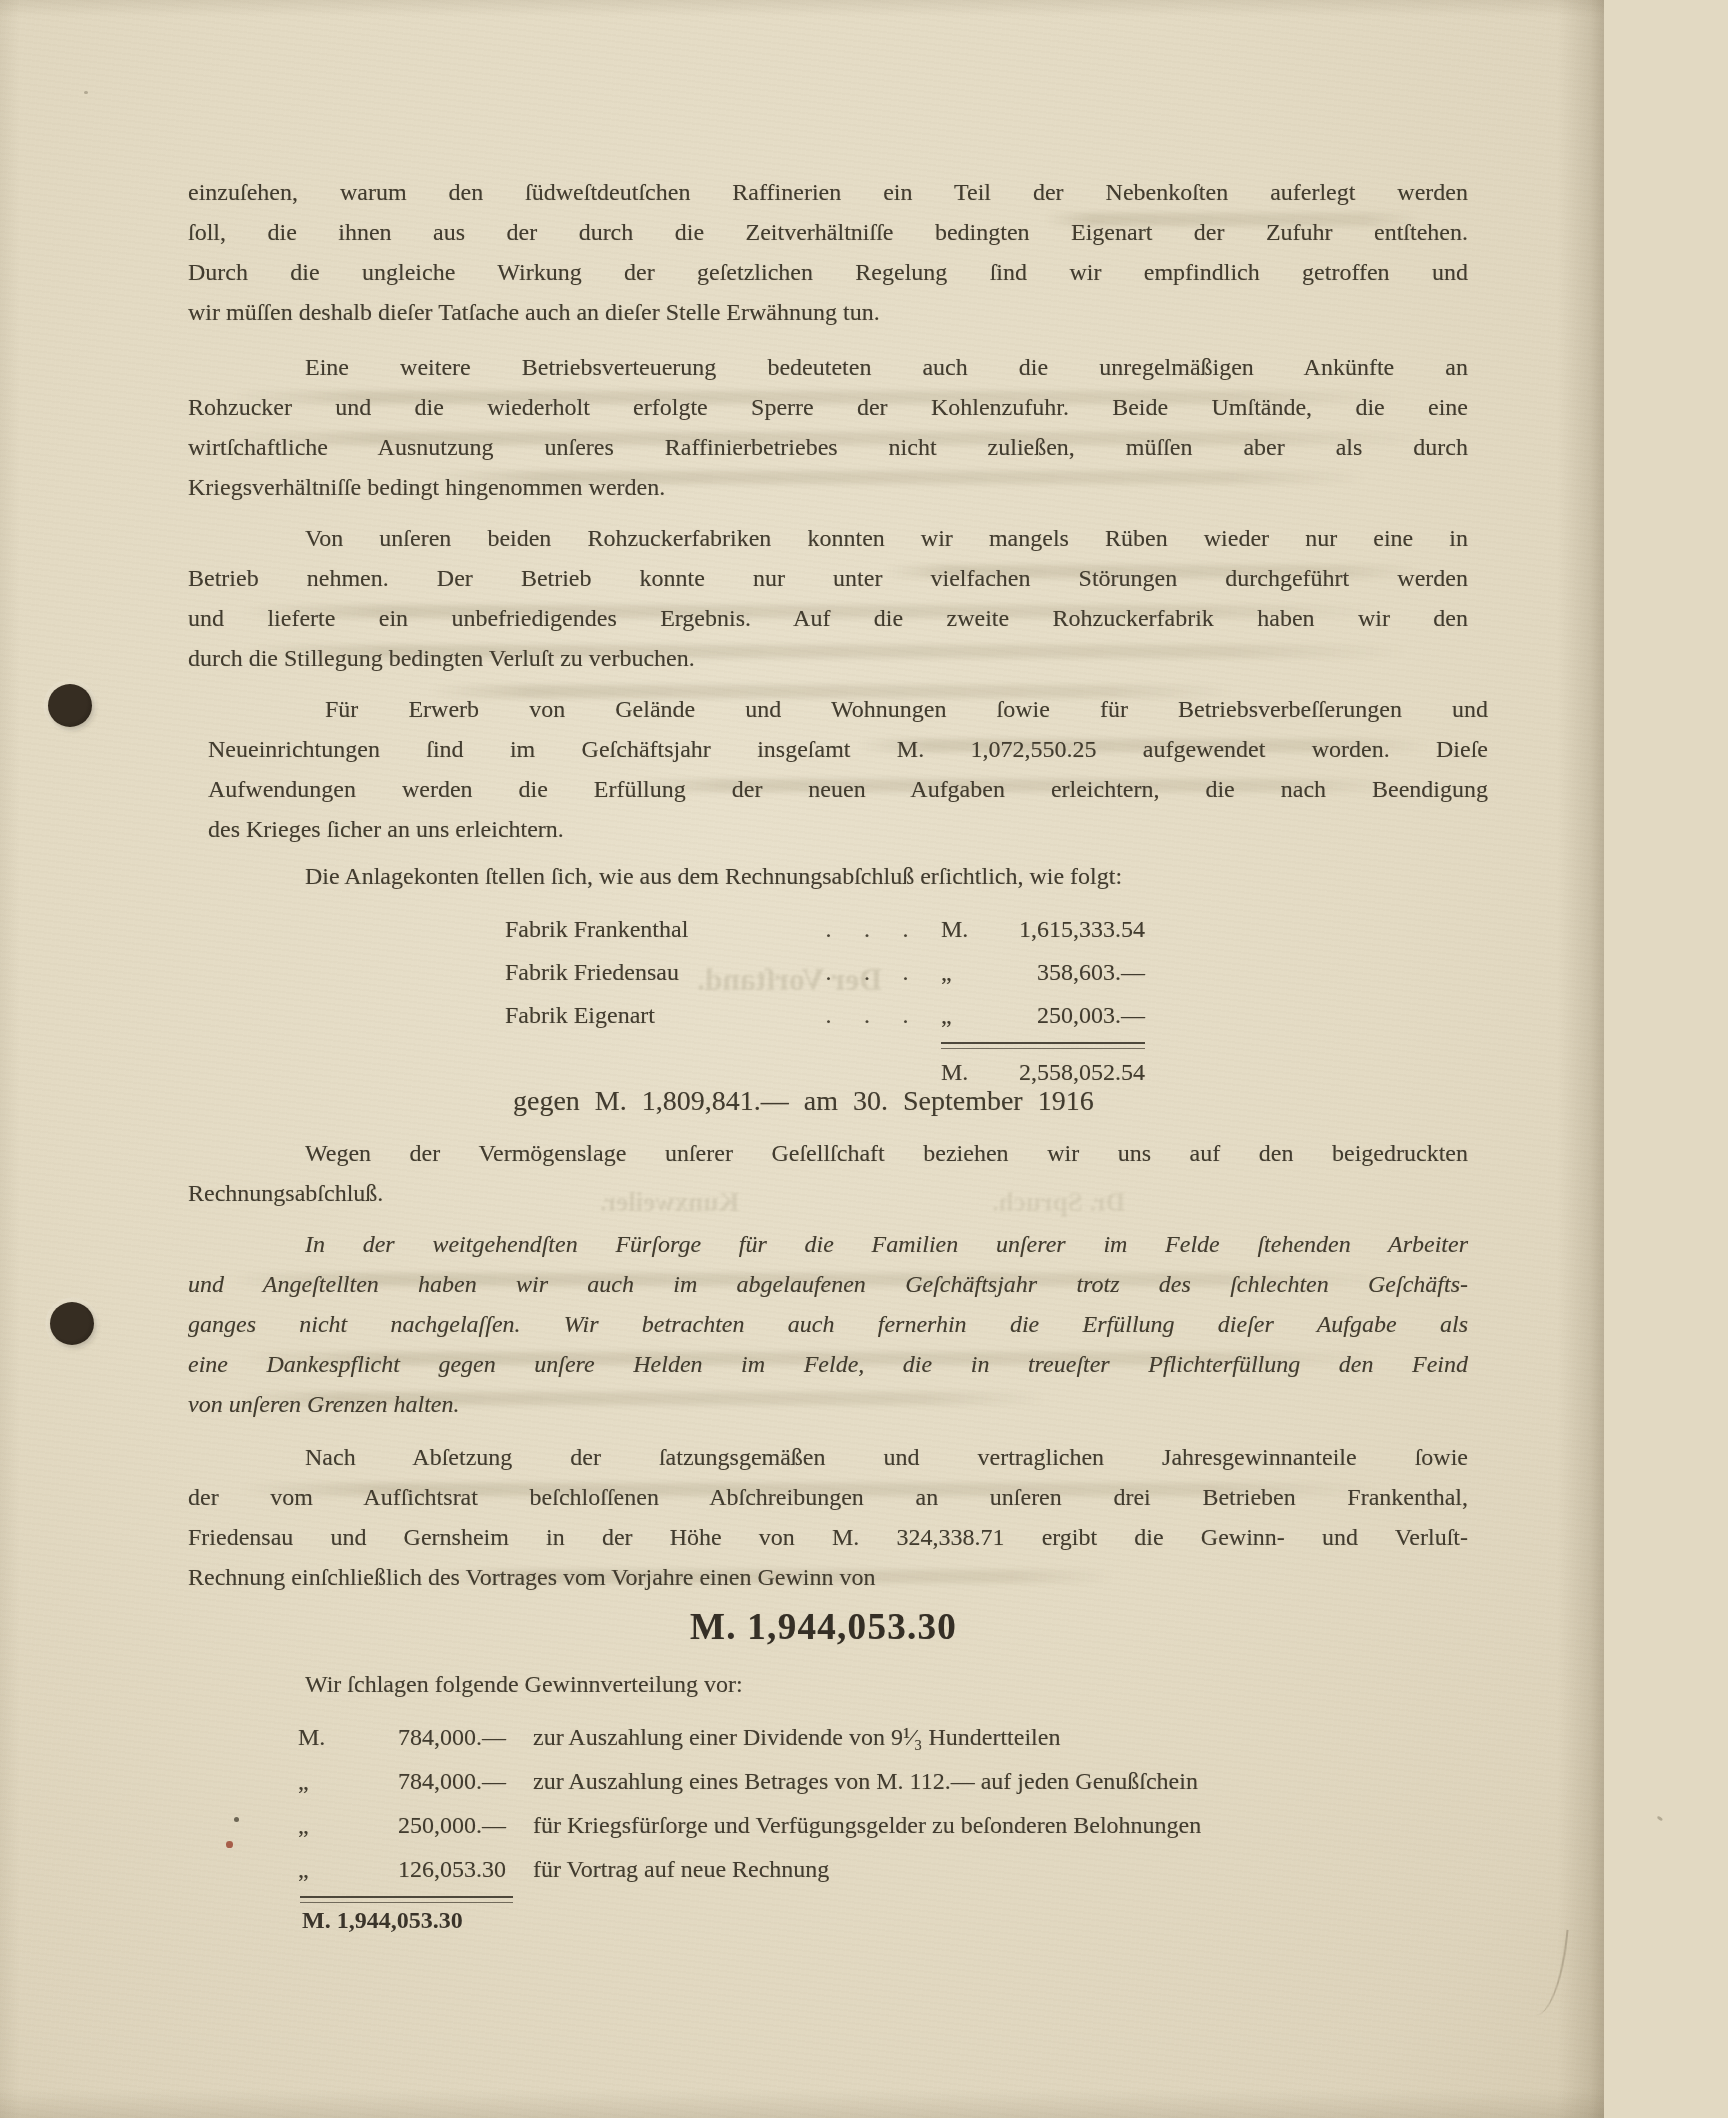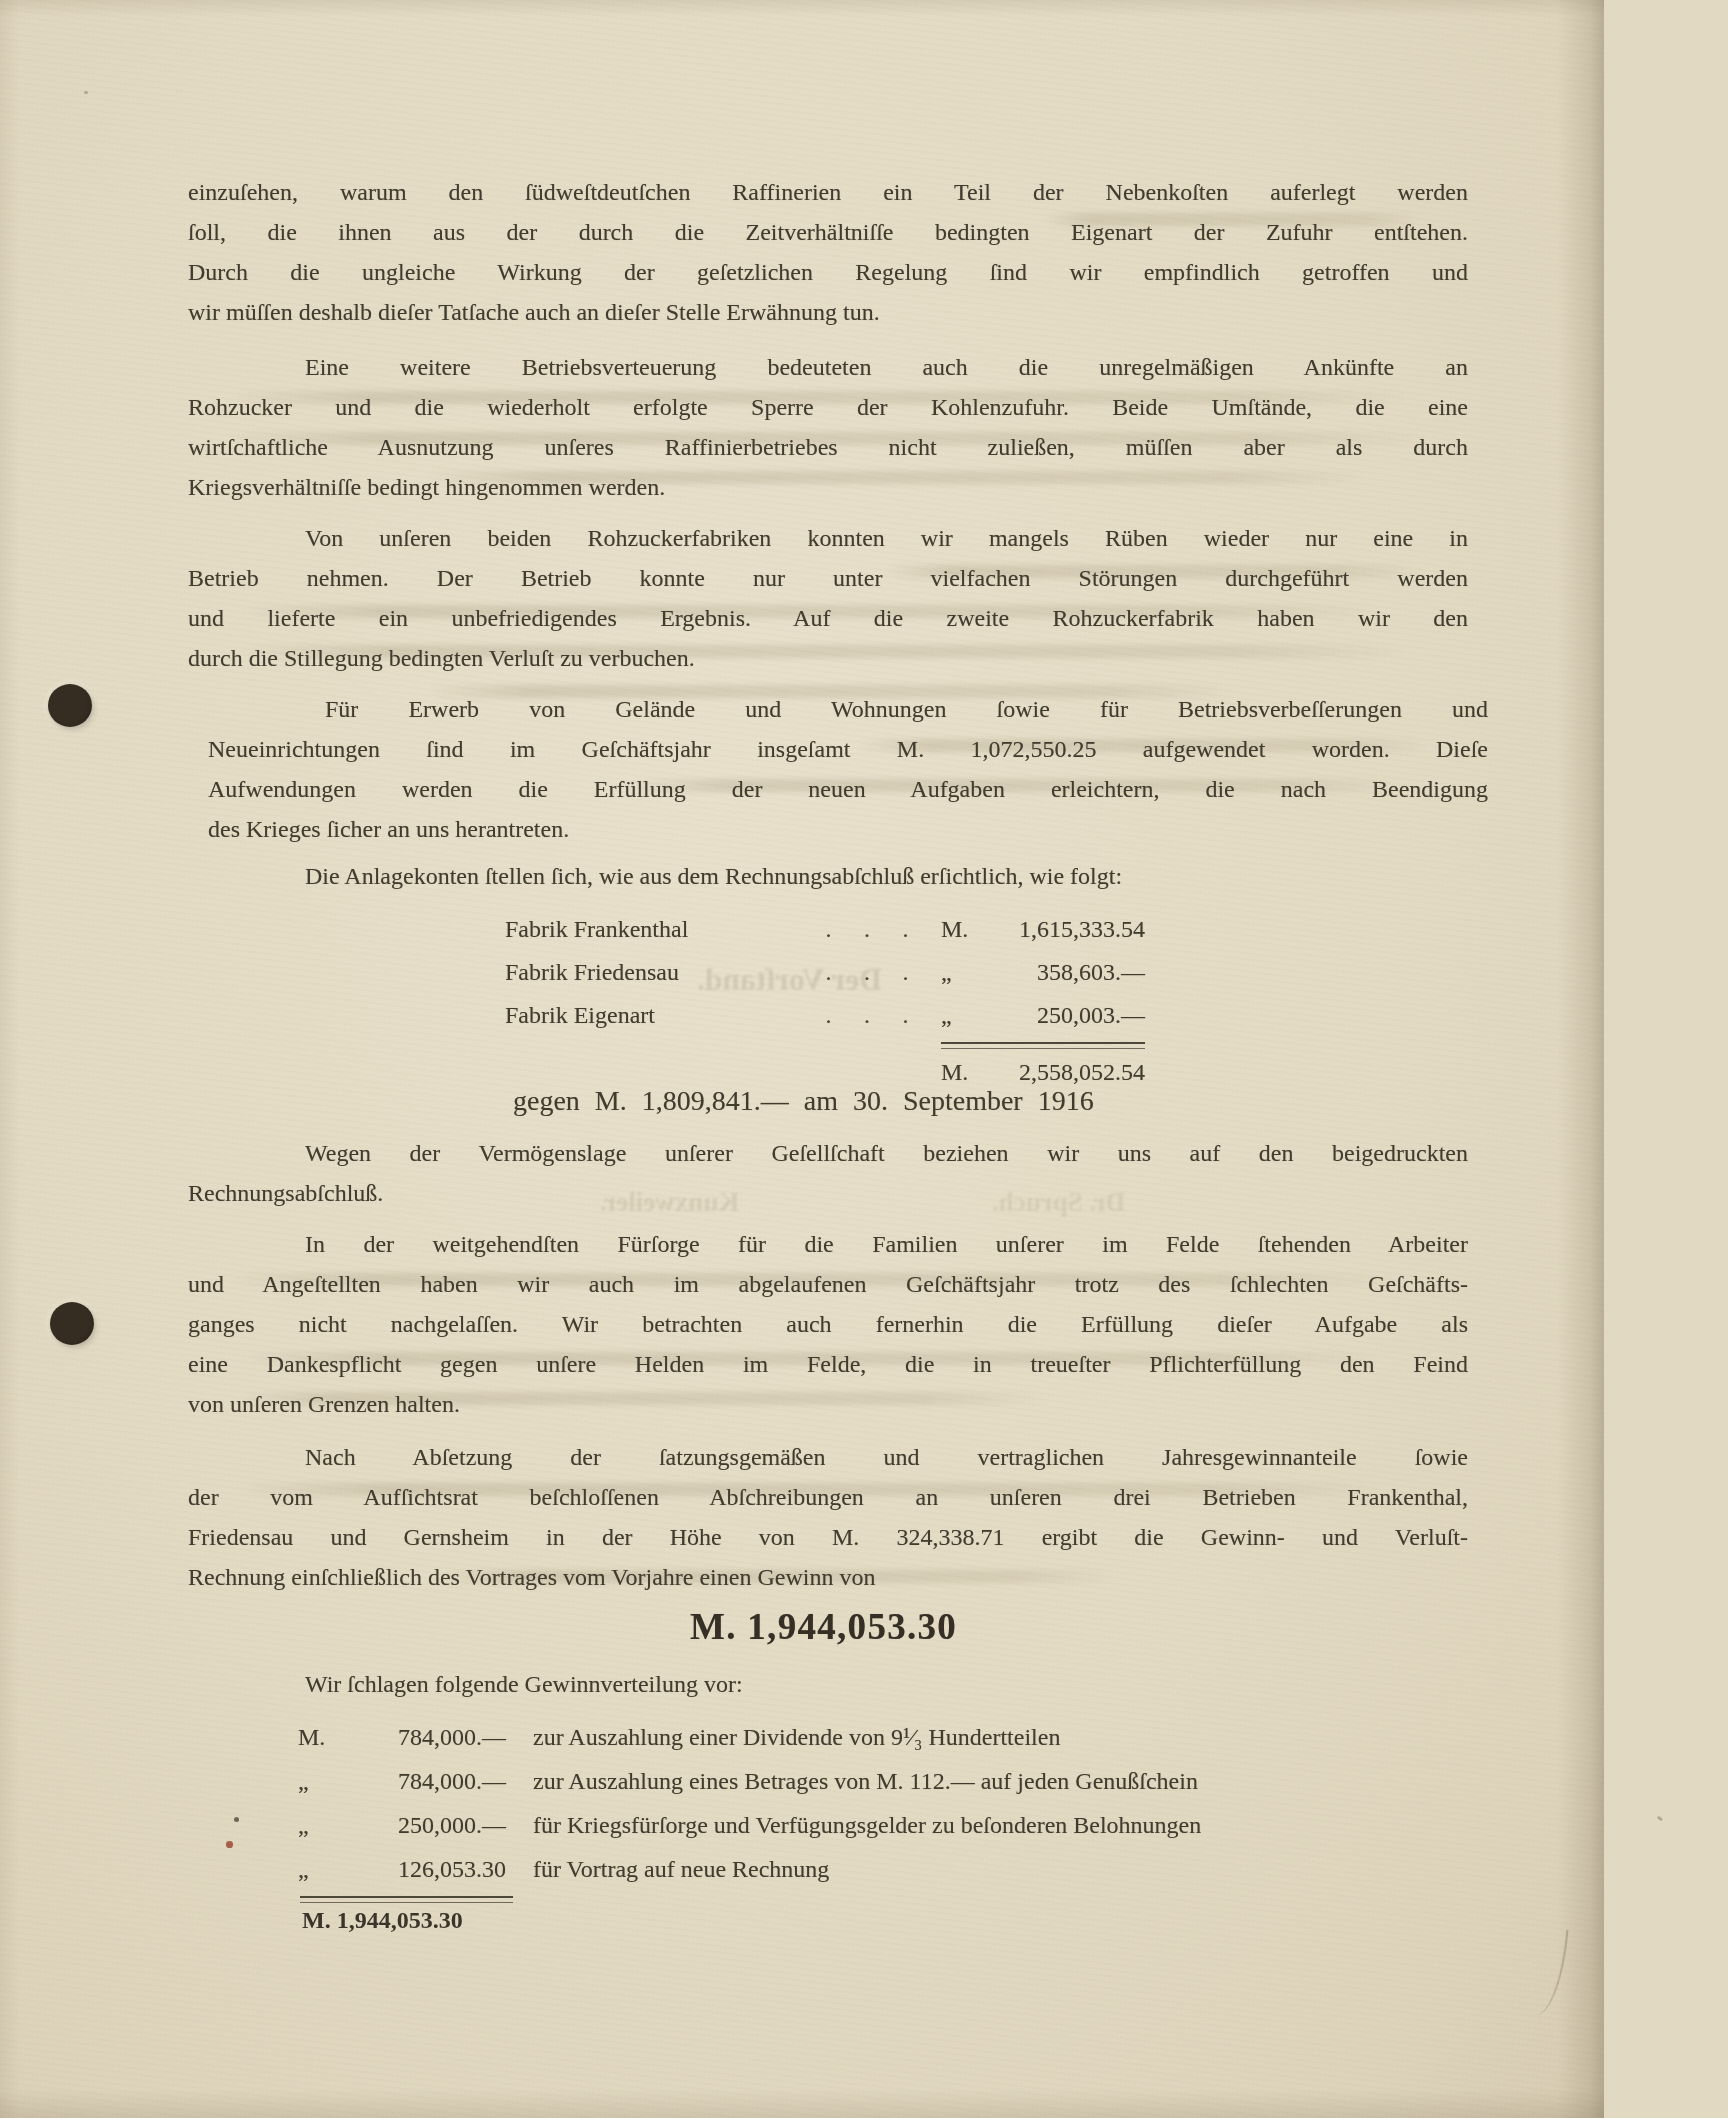--- a/index.html
+++ b/index.html
@@ -131,21 +131,21 @@
     <div class="jline indent">Von unſeren beiden Rohzuckerfabriken konnten wir mangels Rüben wieder nur eine in</div>
     <div class="jline">Betrieb nehmen.  Der Betrieb konnte nur unter vielfachen Störungen durchgeführt werden</div>
     <div class="jline">und lieferte ein unbefriedigendes Ergebnis.  Auf die zweite Rohzuckerfabrik haben wir den</div>
     <div class="lastline">durch die Stillegung bedingten Verluſt zu verbuchen.</div>
   </div>
 
   <div class="para" style="top:689px;margin-left:20px;">
     <div class="jline indent">Für Erwerb von Gelände und Wohnungen ſowie für Betriebsverbeſſerungen und</div>
     <div class="jline">Neueinrichtungen ſind im Geſchäftsjahr insgeſamt M. 1,072,550.25 aufgewendet worden.  Dieſe</div>
     <div class="jline">Aufwendungen werden die Erfüllung der neuen Aufgaben erleichtern, die nach Beendigung</div>
-    <div class="lastline">des Krieges ſicher an uns herantreten.</div>
+    <div class="lastline">des Krieges ſicher an uns erleichtern.</div>
   </div>
 
   <div class="para" style="top:856px;">
     <div class="lastline indent">Die Anlagekonten ſtellen ſich, wie aus dem Rechnungsabſchluß erſichtlich, wie folgt:</div>
   </div>
 
   <div class="acct">
     <div class="arow">
       <span class="albl">Fabrik Frankenthal</span>
       <span class="aldr">
@@ -185,21 +185,21 @@
     </div>
   </div>
 
   <div class="gegen">gegen M. 1,809,841.—  am 30. September 1916</div>
 
   <div class="para" style="top:1133px;">
     <div class="jline indent">Wegen der Vermögenslage unſerer Geſellſchaft beziehen wir uns auf den beigedruckten</div>
     <div class="lastline">Rechnungsabſchluß.</div>
   </div>
 
-  <div class="para" style="top:1224px;">
+  <div class="para" style="top:1224px;font-style:italic;">
     <div class="jline indent">In der weitgehendſten Fürſorge für die Familien unſerer im Felde ſtehenden Arbeiter</div>
     <div class="jline">und Angeſtellten haben wir auch im abgelaufenen Geſchäftsjahr trotz des ſchlechten Geſchäfts-</div>
     <div class="jline">ganges nicht nachgelaſſen.  Wir betrachten auch fernerhin die Erfüllung dieſer Aufgabe als</div>
     <div class="jline">eine Dankespflicht gegen unſere Helden im Felde, die in treueſter Pflichterfüllung den Feind</div>
     <div class="lastline">von unſeren Grenzen halten.</div>
   </div>
 
   <div class="para" style="top:1437px;">
     <div class="jline indent">Nach Abſetzung der ſatzungsgemäßen und vertraglichen Jahresgewinnanteile ſowie</div>
     <div class="jline">der vom Aufſichtsrat beſchloſſenen Abſchreibungen an unſeren drei Betrieben Frankenthal,</div>

